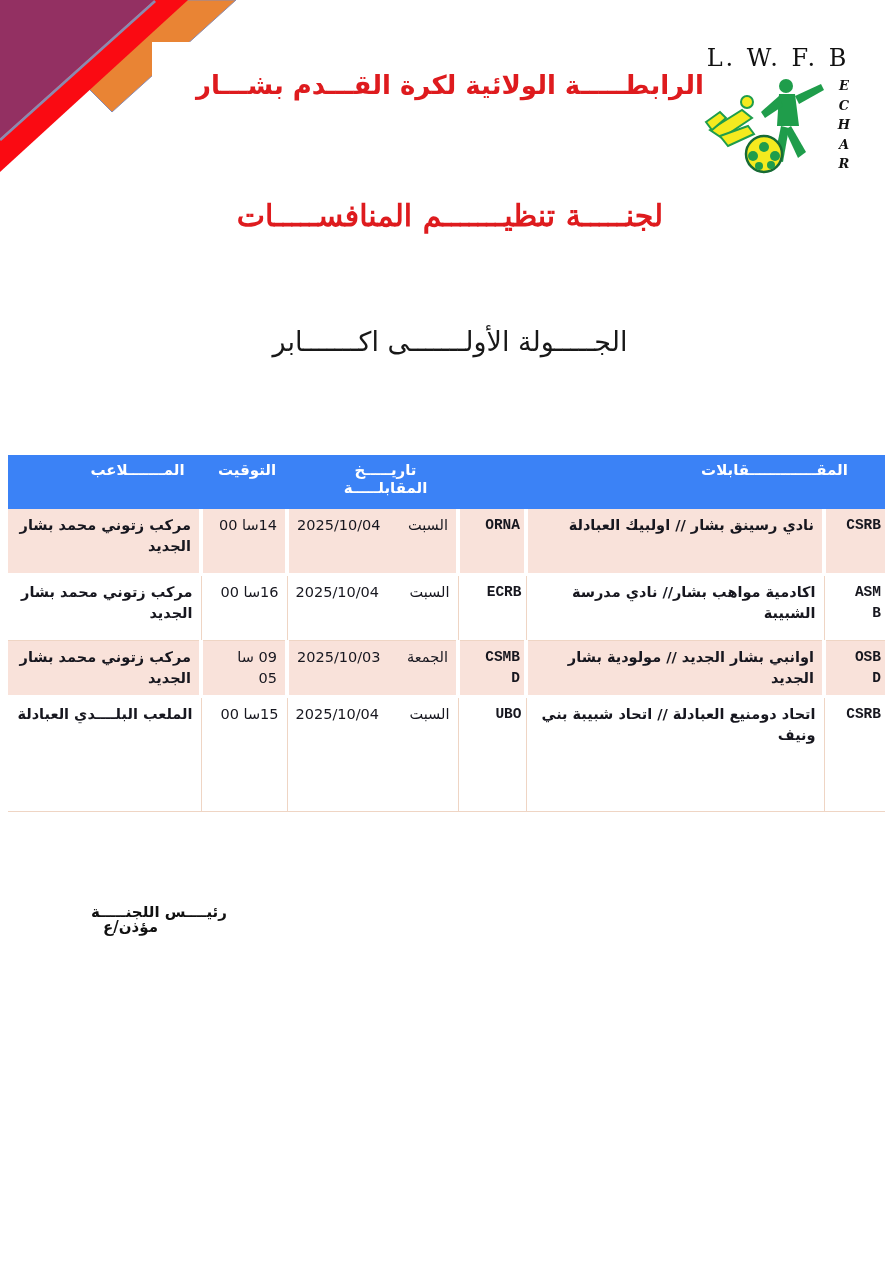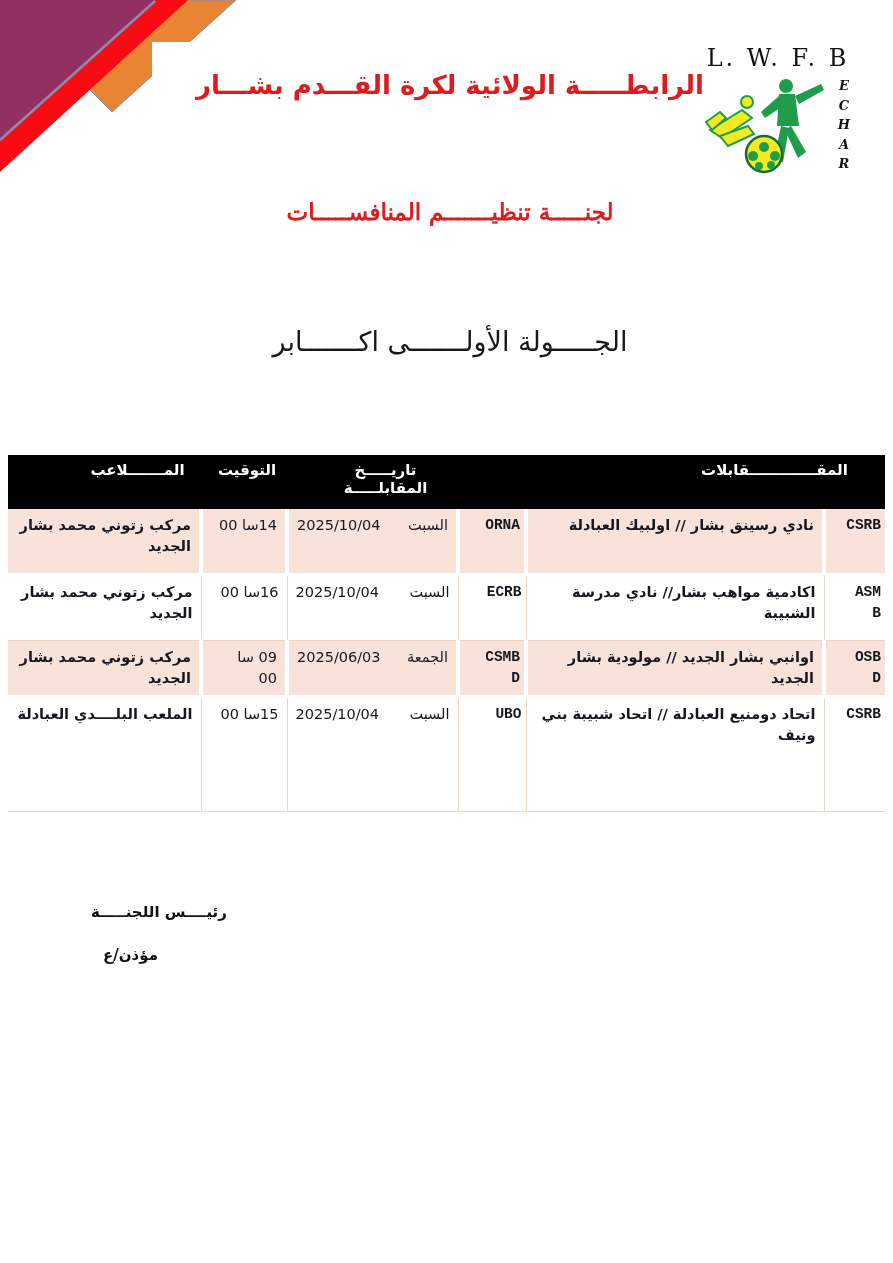--- a/index.html
+++ b/index.html
@@ -23,31 +23,31 @@
     word-break:break-all;line-height:1.5;text-align:center;
   }
   
   .main-title{
     position:absolute;top:70px;left:150px;width:600px;text-align:center;
     direction:rtl;font-size:26px;font-weight:bold;color:#DE1B1E;
   }
   .committee-title{
     position:absolute;top:198px;left:150px;width:600px;text-align:center;
     direction:rtl;font-family:"DejaVu Serif", serif;
-    font-size:23px;font-weight:bold;color:#DE1B1E;
+    font-size:30px;font-weight:bold;color:#DE1B1E;
   }
   .round-title{
     position:absolute;top:326px;left:150px;width:600px;text-align:center;
     direction:rtl;font-size:27px;font-weight:normal;color:#181818;
   }
   
   .tbl-wrap{position:absolute;top:455px;left:8px;width:877px;}
   table{border-collapse:collapse;table-layout:fixed;width:877px;direction:rtl;}
   th{
-    background:#000000;color:#ffffff;font-size:15px;font-weight:bold;
+    background:#3b82f6;color:#ffffff;font-size:15px;font-weight:bold;
     text-align:center;vertical-align:top;padding:6px 4px 0 4px;height:48px;
     border:none;
   }
   th.h-matches{padding-left:210px;margin-top:12px;}
   th.h-date{padding-left:30px;}
   th.h-time{padding-left:10px;}
   th.h-stadium{padding-left:70px;}
   td{
     vertical-align:top;padding:6px 8px;font-size:14.5px;font-weight:bold;
     color:#17171f;line-height:1.45;
@@ -59,21 +59,21 @@
   td.time-cell{font-weight:normal;white-space:pre-line;}
   td.date-cell{font-weight:normal;}
   .date-flex{display:flex;justify-content:space-between;direction:rtl;}
   tr.r1{height:65px;}  tr.r2{height:66px;}  tr.r3{height:53px;}  tr.r4{height:115px;}
   
   .sig-title{
     position:absolute;top:903px;left:91px;direction:rtl;
     font-size:15px;font-weight:bold;color:#111;
   }
   .sig-name{
-    position:absolute;top:946px;left:103px;direction:rtl;
+    position:absolute;top:918px;left:103px;direction:rtl;
     font-size:15px;font-weight:bold;color:#111;
   }
 </style>
 </head>
 <body>
 
 <svg class="deco" viewBox="0 0 245 185">
   <polygon points="186,0 236,0 112,112 84,84" fill="#E98434" stroke="#8a8ab0" stroke-width="1"></polygon>
   <polygon points="152,42 190,42 190,78 152,78" fill="#ffffff"></polygon>
   <polygon points="152,0 188,0 0,172 0,136" fill="#FA0A12"></polygon>
@@ -161,25 +161,25 @@
       </tr>
       <tr class="row-pink r3">
         <td class="code-cell">OSB
 D</td>
         <td class="match-cell">اوانبي بشار الجديد // مولودية بشار الجديد</td>
         <td class="code-cell">CSMB
 D</td>
         <td class="date-cell">
           <div class="date-flex">
             <span>الجمعة</span>
-            <span>2025/06/03</span>
+            <span>2025/10/03</span>
           </div>
         </td>
         <td class="time-cell">09 سا
-00</td>
+05</td>
         <td class="stadium-cell">مركب زتوني محمد بشار الجديد</td>
       </tr>
       <tr class="row-white r4">
         <td class="code-cell">CSRB</td>
         <td class="match-cell">اتحاد دومنيع العبادلة // اتحاد شبيبة بني ونيف</td>
         <td class="code-cell">UBO</td>
         <td class="date-cell">
           <div class="date-flex">
             <span>السبت</span>
             <span>2025/10/04</span>

